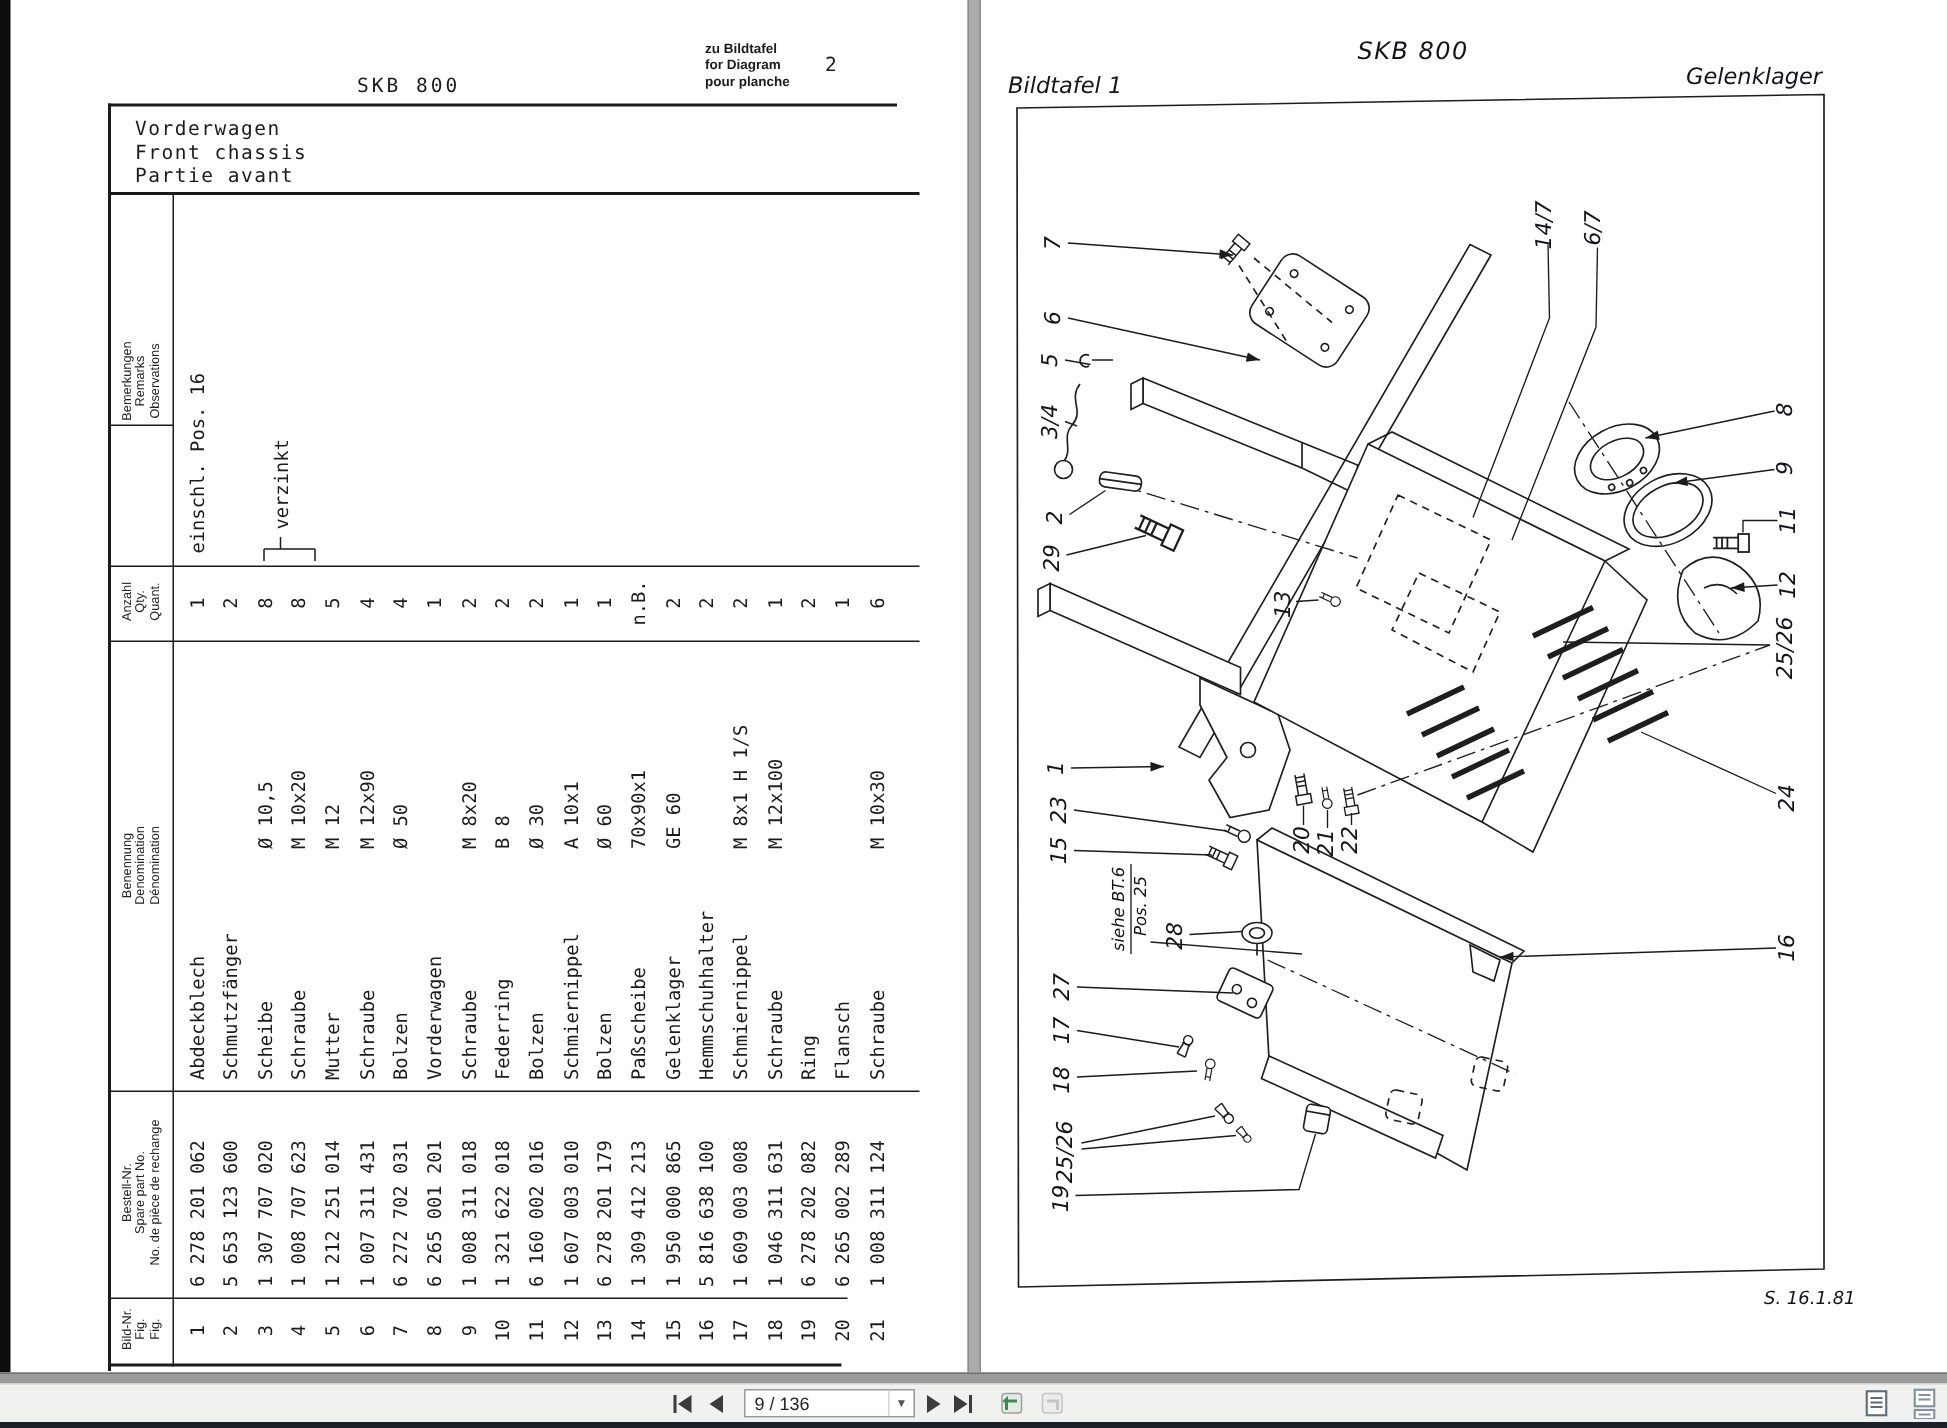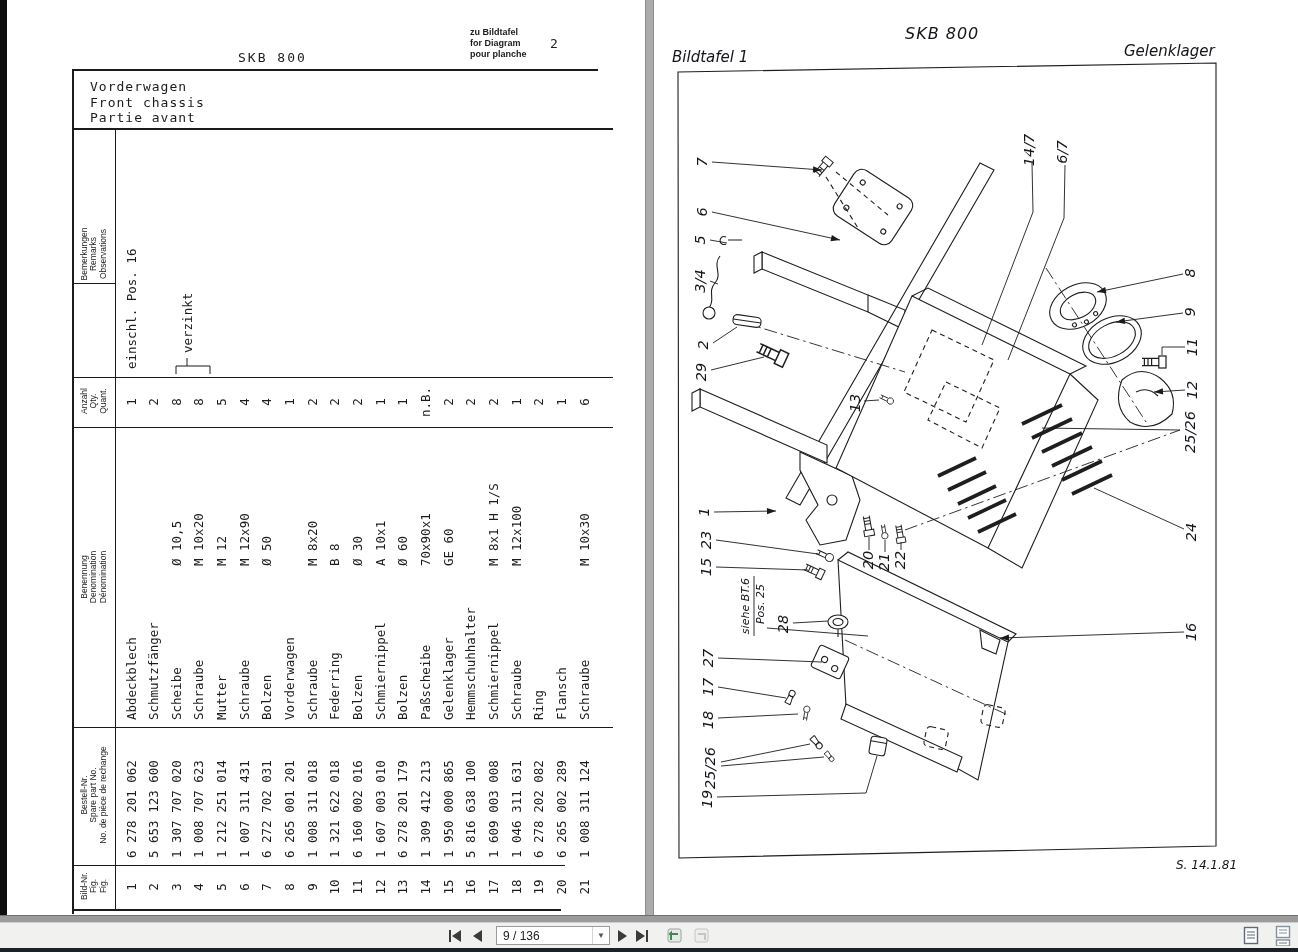--- a/index.html
+++ b/index.html
@@ -215,21 +215,21 @@
       <path d="M17,4 V12 M6,12 H40 M6,12 V20 M40,12 V20" stroke="#1b1b1b" stroke-width="1" fill="none"></path>
     </svg>
   </div>
 
   <div id="page-divider"></div>
 
   <div>
     <div class="rp-text" id="skb-right">SKB 800</div>
     <div class="rp-text" id="plate-title">Bildtafel 1</div>
     <div class="rp-text" id="section-title">Gelenklager</div>
-    <div class="rp-text" id="date-note">S. 14.1.81</div>
+    <div class="rp-text" id="date-note">S. 16.1.81</div>
 
     <svg id="diagram" width="650" height="915" viewBox="648 0 650 915">
       <defs>
         <g id="d-bolt" stroke="#1e1e1e" fill="none" stroke-width="1">
           <rect x="-5" y="-10" width="10" height="6" fill="#fff"></rect>
           <path d="M-3,-4 V10 M3,-4 V10 M-3,2 h6 M-3,5 h6 M-3,8 h6"></path>
         </g>
         <g id="d-screw" stroke="#1e1e1e" fill="none" stroke-width="1">
           <circle r="4" cy="-6" fill="#fff"></circle>
             <path d="M-2,-2 V8 M2,-2 V8 M-2,5 h4"></path>

